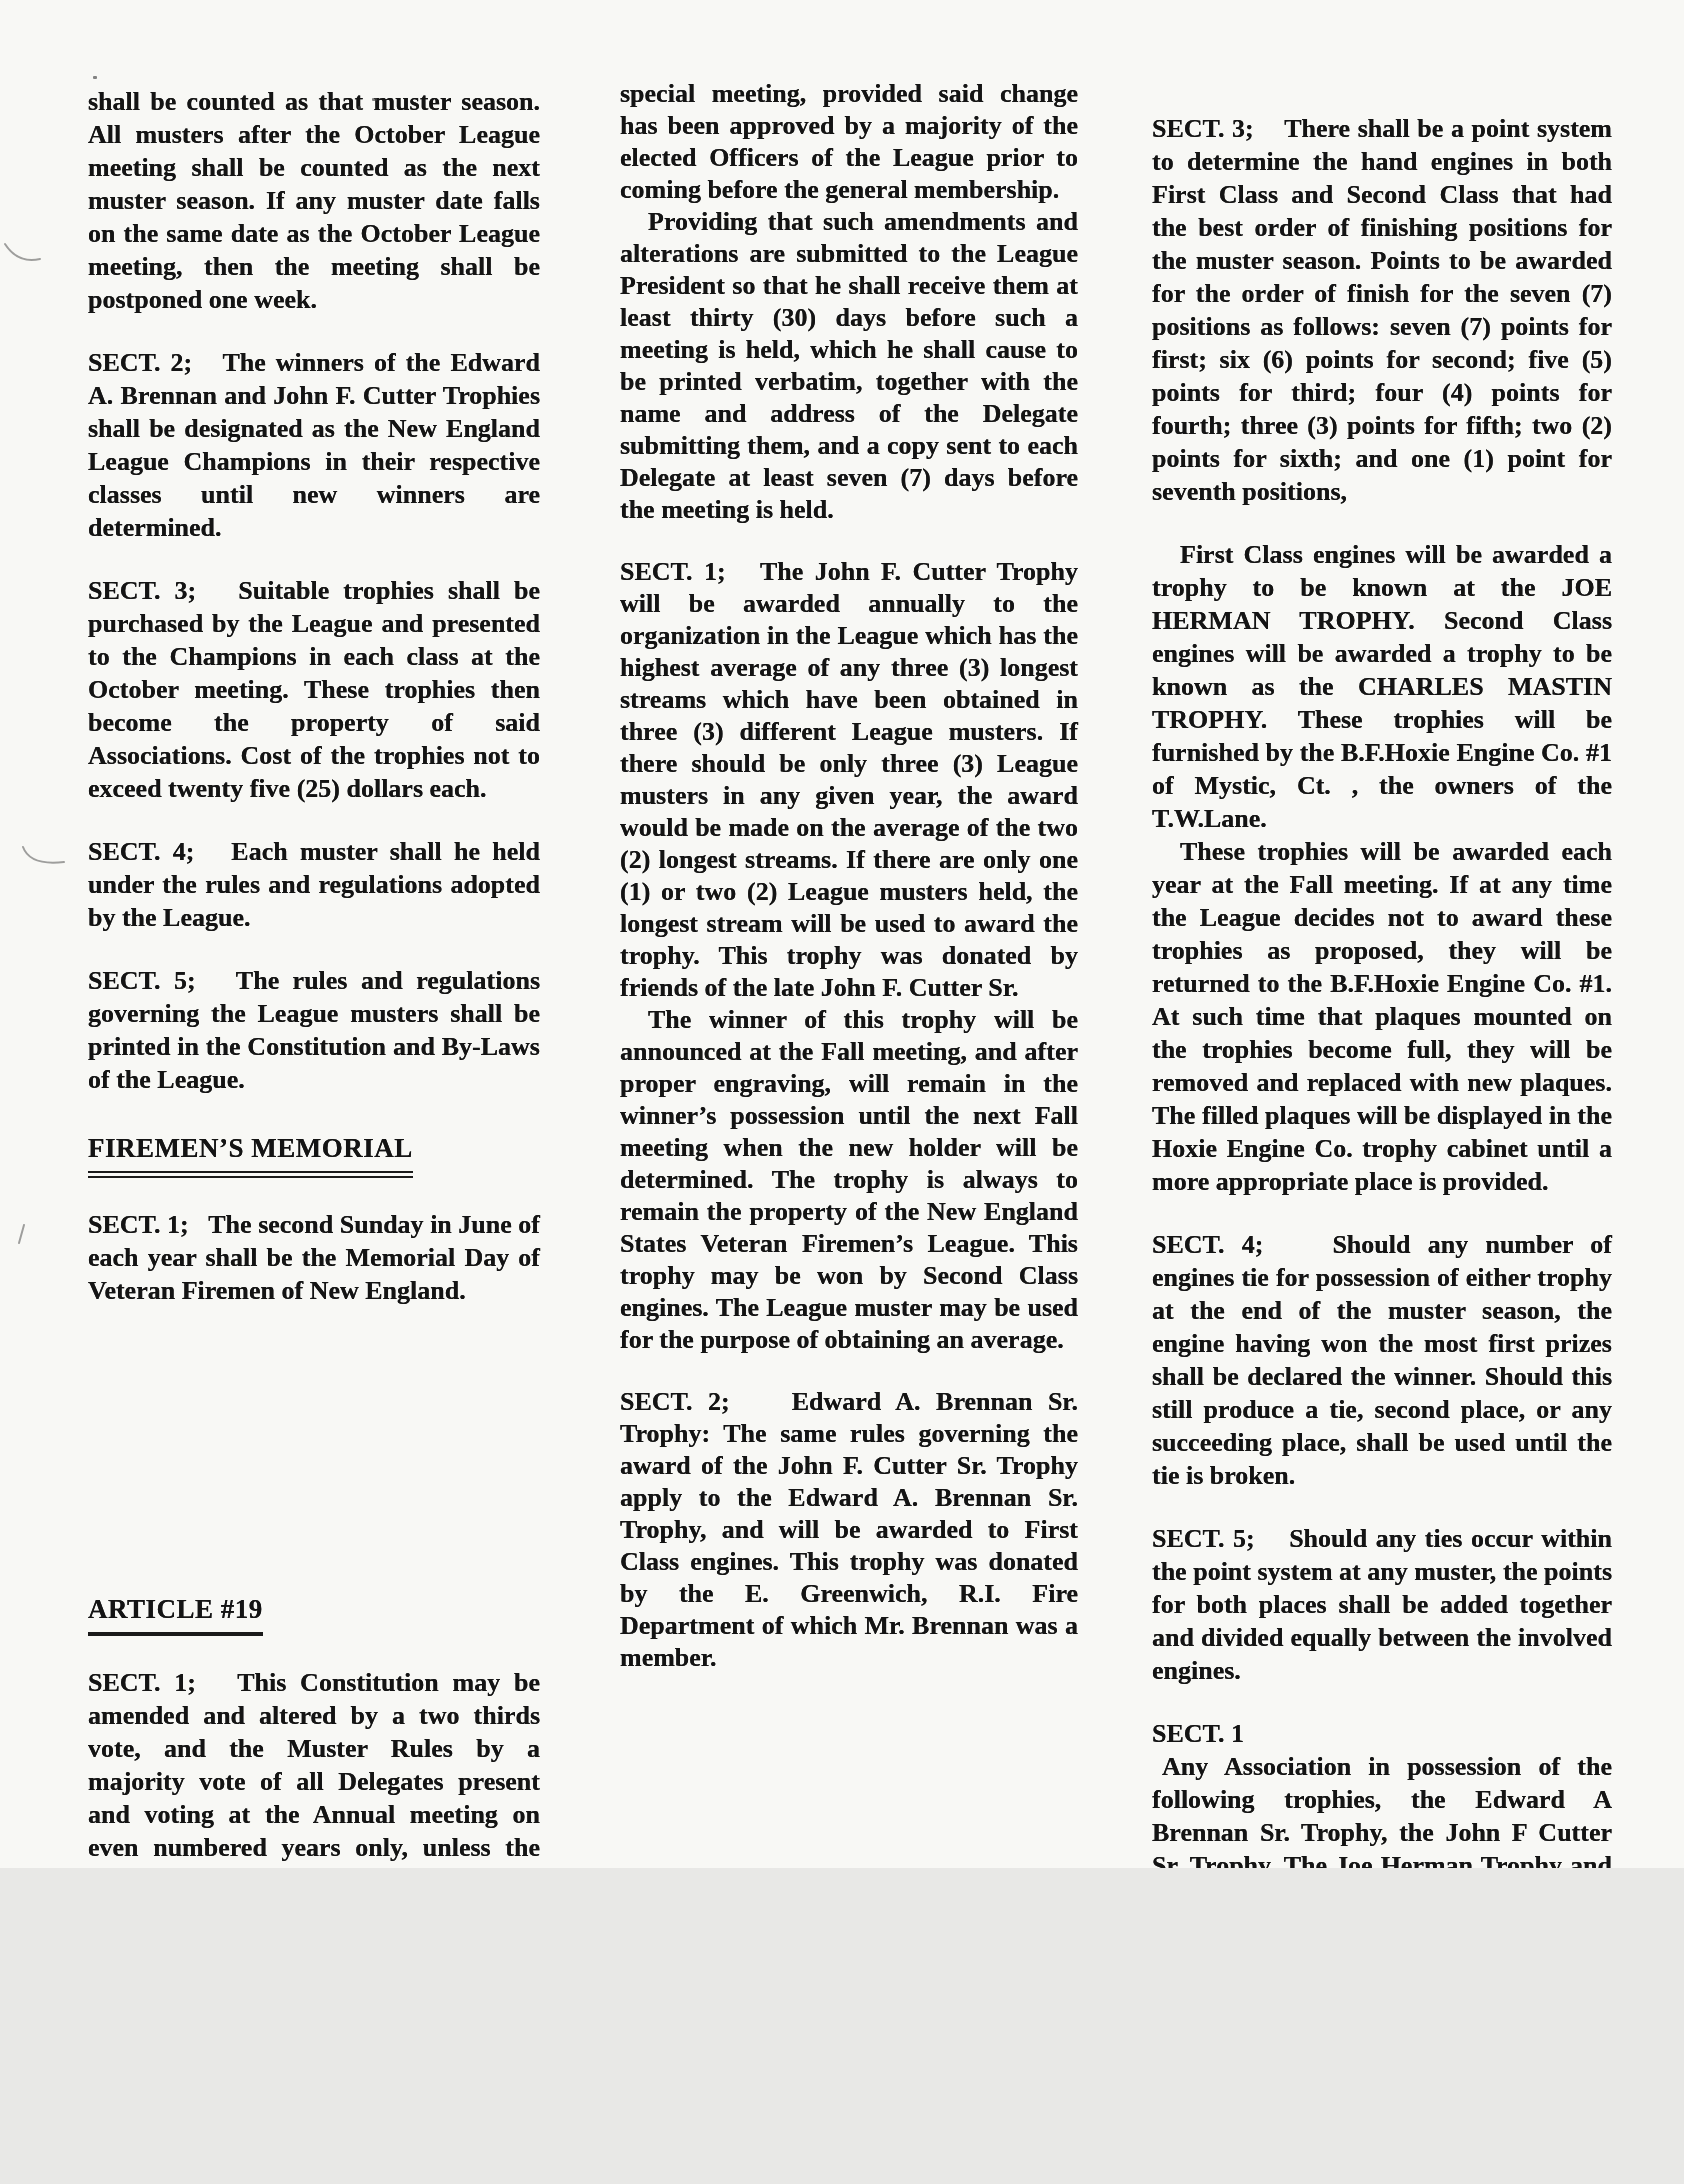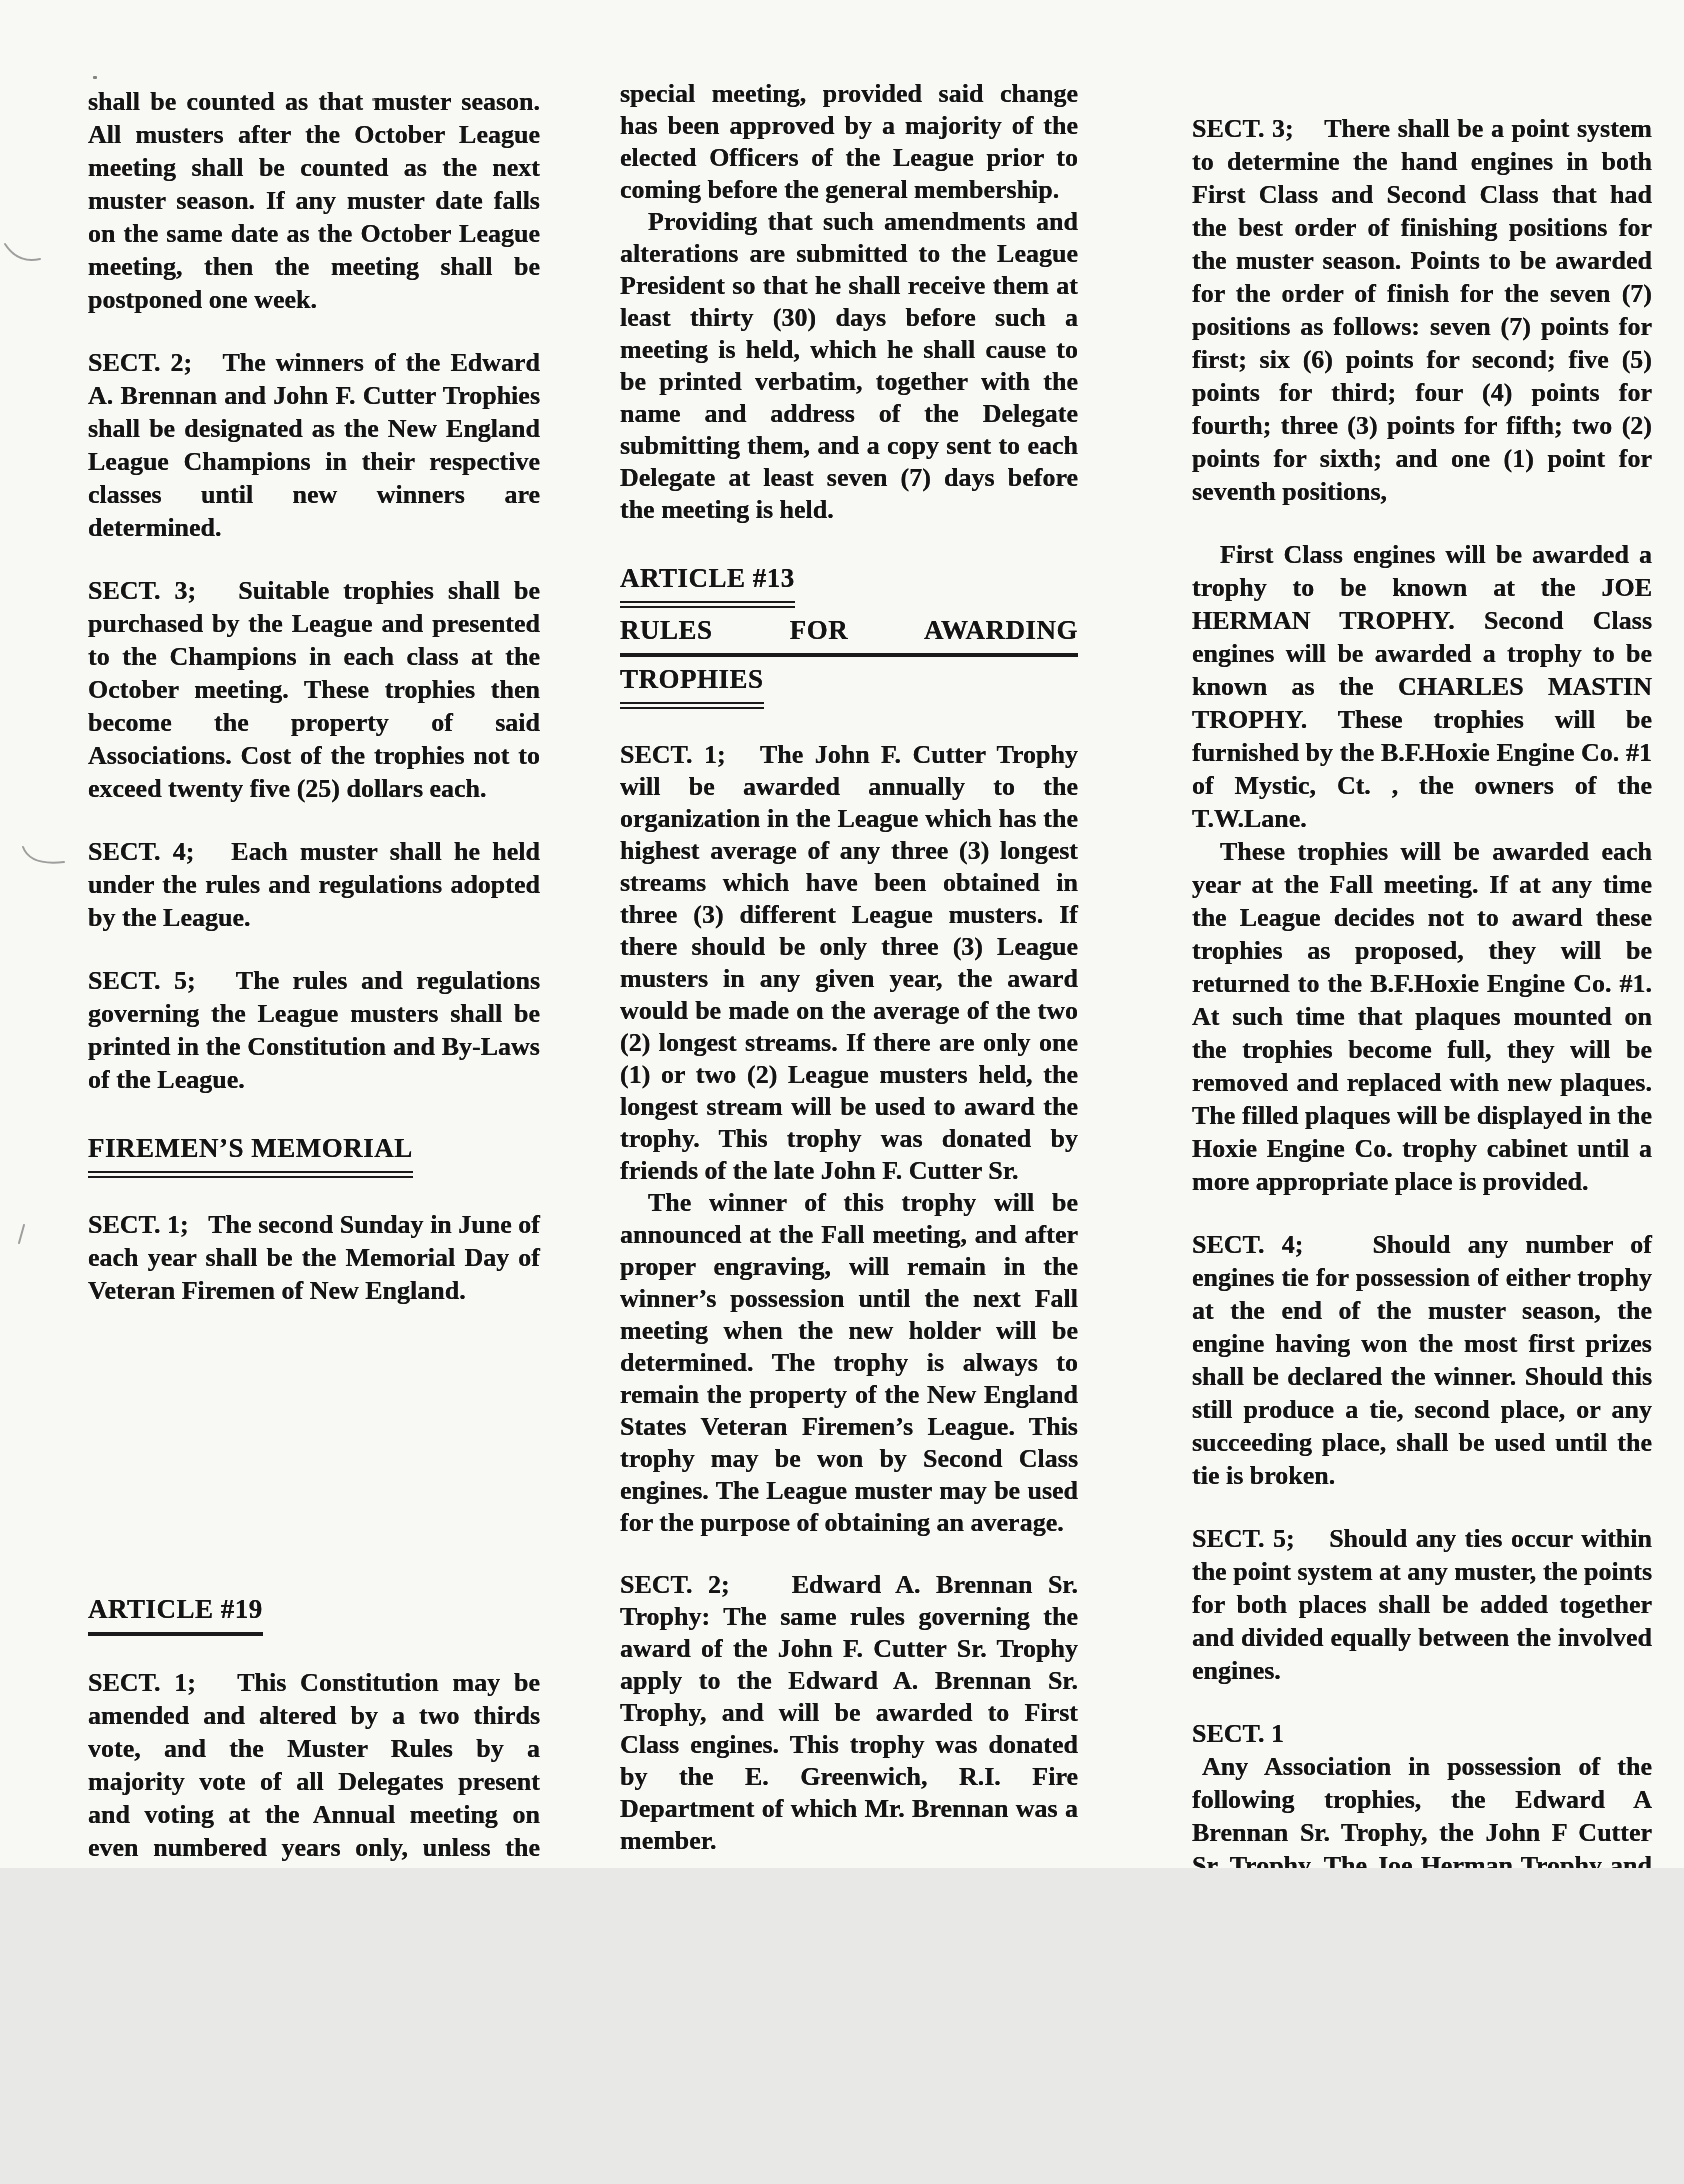--- a/index.html
+++ b/index.html
@@ -17,21 +17,21 @@
     font-size:26px;
     font-weight:bold;
     text-align:justify;
     color:#141414;
     text-shadow:0 0 .5px rgba(10,10,10,.85);
   }
   #col-left{left:88px;top:85px;width:452px;}
   #col-left p{line-height:33px;}
   #col-middle{left:620px;top:78px;width:458px;}
   #col-middle p{line-height:32px;}
-  #col-right{left:1192px;top:112px;width:460px;}
+  #col-right{left:1152px;top:112px;width:460px;}
   #col-right p{line-height:33px;}
   .gap{margin-top:30px !important;}
   .indent{text-indent:28px;}
   .small-indent{text-indent:10px;}
   
   .hblock{margin:0;}
   .hline{line-height:44px;}
   .hline .ul{
     display:inline-block;
     font-size:27px;font-weight:bold;
@@ -84,27 +84,20 @@
     <p class="gap">SECT. 1;&nbsp;&nbsp;&nbsp;The second Sunday in June of each year shall be the Memorial Day of Veteran Firemen of New England.</p>
     <div class="hblock" style="margin-top:280px;">
       <div class="hline"><span class="ul ul-solid">ARTICLE #19</span></div>
     </div>
     <p class="gap">SECT. 1;&nbsp;&nbsp;&nbsp;This Constitution may be amended and altered by a two thirds vote, and the Muster Rules by a majority vote of all Delegates present and voting at the Annual meeting on even numbered years only, unless the change is of an emergency nature, which may be voted on at a regular or</p>
   </div>
 
   <div class="col" id="col-middle">
     <p>special meeting, provided said change has been approved by a majority of the elected Officers of the League prior to coming before the general membership.</p>
     <p class="indent">Providing that such amendments and alterations are submitted to the League President so that he shall receive them at least thirty (30) days before such a meeting is held, which he shall cause to be printed verbatim, together with the name and address of the Delegate submitting them, and a copy sent to each Delegate at least seven (7) days before the meeting is held.</p>
-    <div class="hblock gap">
-      <div class="hline"><span class="ul ul-double">ARTICLE #13</span></div>
-      <div class="hline full-justify">
-          <span class="ul ul-solid">RULES FOR AWARDING</span>
-        </div>
-      <div class="hline"><span class="ul ul-double">TROPHIES</span></div>
-    </div>
     <p class="gap">SECT. 1;&nbsp;&nbsp;&nbsp;The John F. Cutter Trophy will be awarded annually to the organization in the League which has the highest average of any three (3) longest streams which have been obtained in three (3) different League musters.  If there should be only three (3) League musters in any given year, the award would be made on the average of the two (2) longest streams. If there are only one (1) or two (2) League musters held, the longest stream will be used to award the trophy.  This trophy was donated by friends of the late John F. Cutter Sr.</p>
     <p class="indent">The winner of this trophy will be announced at the Fall meeting, and after proper engraving, will remain in the winner’s possession until the next Fall meeting when the new holder will be determined.  The trophy is always to remain the property of the New England States Veteran Firemen’s League.  This trophy may be won by Second Class engines.  The League muster may be used for the purpose of obtaining an average.</p>
     <p class="gap">SECT. 2;&nbsp;&nbsp;&nbsp;&nbsp;Edward A. Brennan Sr. Trophy:  The same rules governing the award of the John F. Cutter Sr. Trophy apply to the Edward A. Brennan Sr. Trophy, and will be awarded to First Class engines.   This trophy was donated by the E. Greenwich, R.I. Fire Department of which Mr. Brennan was a member.</p>
   </div>
 
   <div class="col" id="col-right">
     <p>SECT. 3;&nbsp;&nbsp;&nbsp;&nbsp;There shall be a point system to determine the hand engines in both First Class and Second Class that had the best order of finishing positions for the muster season. Points to be awarded for the order of finish for the seven (7) positions as follows:  seven (7) points for first; six (6) points for second; five (5) points for third; four (4) points for fourth; three (3) points for fifth; two (2) points for sixth; and one (1) point for seventh positions,</p>
     <p class="gap indent">First Class engines will be awarded a trophy to be known at the JOE HERMAN TROPHY.  Second Class engines will be awarded a trophy to be known as the CHARLES MASTIN TROPHY.  These trophies will be furnished by the B.F.Hoxie Engine Co. #1 of Mystic, Ct. , the owners of the T.W.Lane.</p>
     <p class="indent">These trophies will be awarded each year at the Fall meeting.  If at any time the League decides not to award these trophies as proposed, they will be returned to the B.F.Hoxie Engine Co. #1.   At such time that plaques mounted on the trophies become full, they will be removed and replaced with new plaques.  The filled plaques will be displayed in the Hoxie Engine Co. trophy cabinet until a more appropriate place is provided.</p>
     <p class="gap">SECT. 4;&nbsp;&nbsp;&nbsp;&nbsp;Should any number of engines tie for possession of either trophy at the end of the muster season, the engine having won the most first prizes shall be declared the winner. Should this still produce a tie, second place, or any succeeding place, shall be used until the tie is broken.</p>

